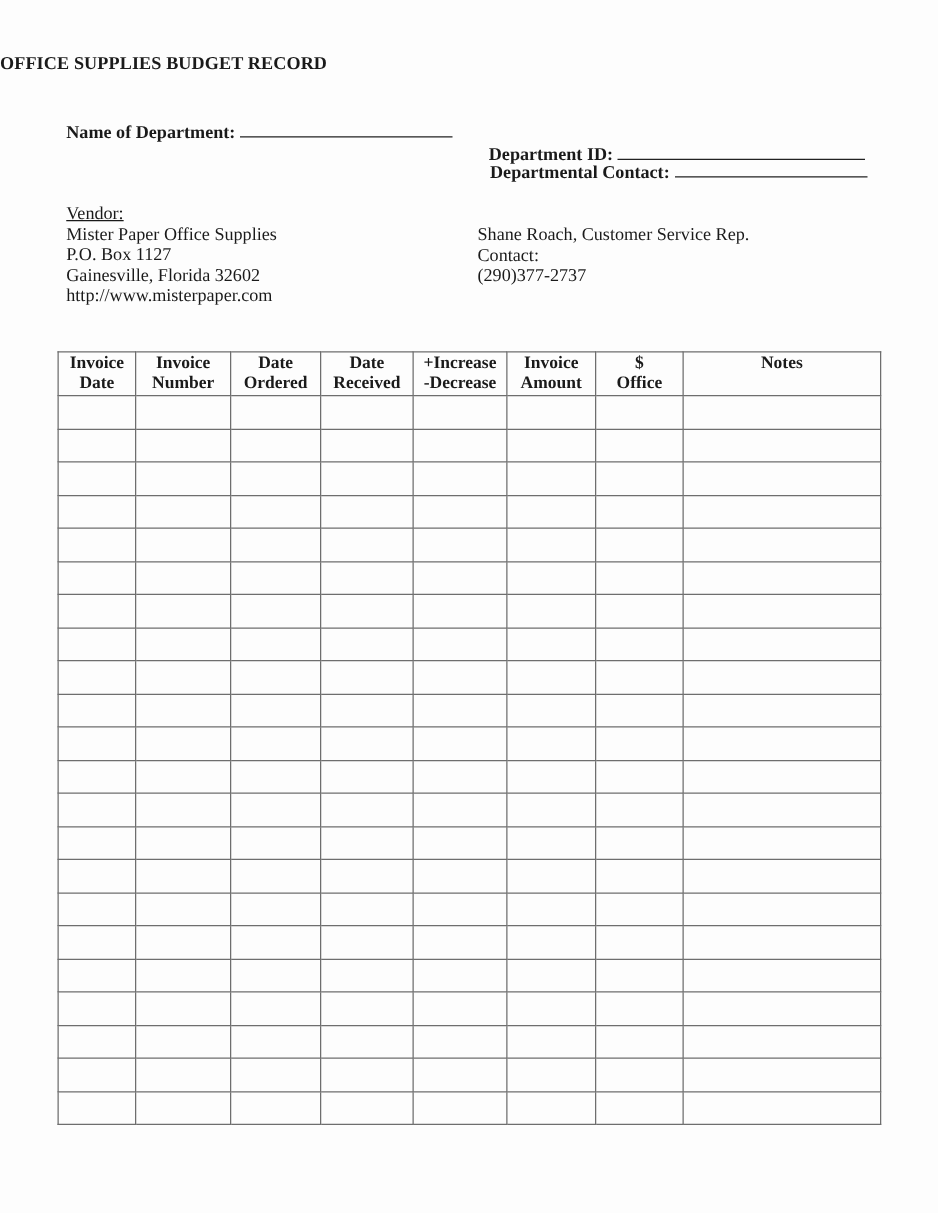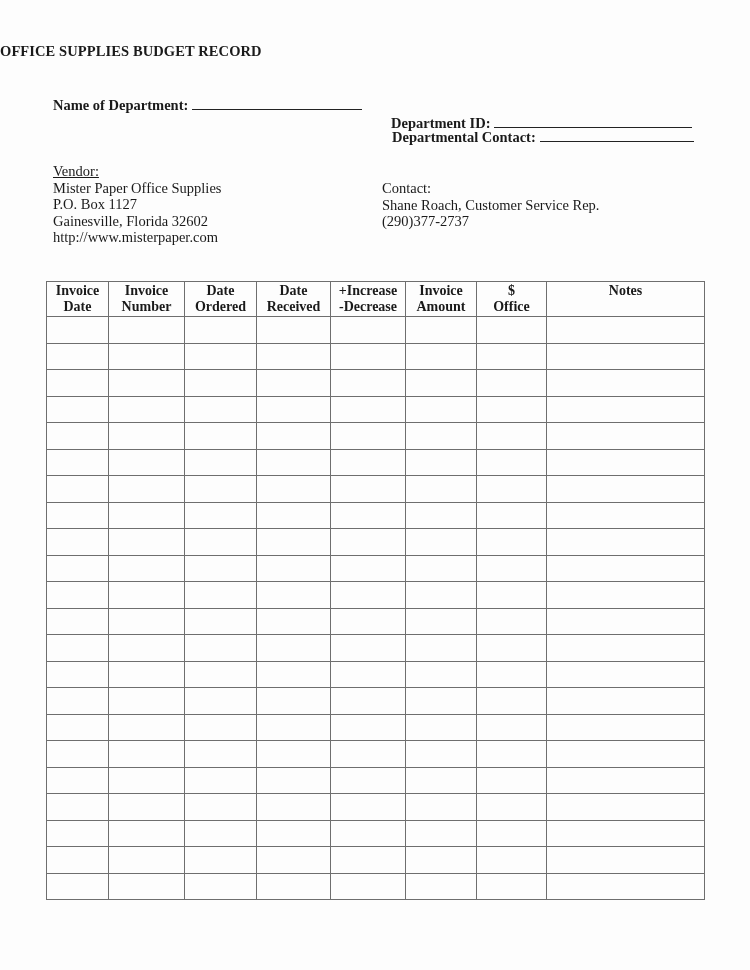--- a/index.html
+++ b/index.html
@@ -36,22 +36,22 @@
 
 <div class="block" style="left:53px; top:163px;">
   <div class="hdr-u">Vendor:</div>
   <div>Mister Paper Office Supplies</div>
   <div>P.O. Box 1127</div>
   <div>Gainesville, Florida 32602</div>
   <div>http://www.misterpaper.com</div>
 </div>
 
 <div class="block" style="left:382px; top:180px;">
+  <div>Shane Roach, Customer Service Rep.</div>
   <div>Contact:</div>
-  <div>Shane Roach, Customer Service Rep.</div>
   <div>(290)377-2737</div>
 </div>
 
 <table class="grid">
   <colgroup id="cols">
       <col style="width: 62px;">
       <col style="width: 76px;">
       <col style="width: 72px;">
       <col style="width: 74px;">
       <col style="width: 75px;">

